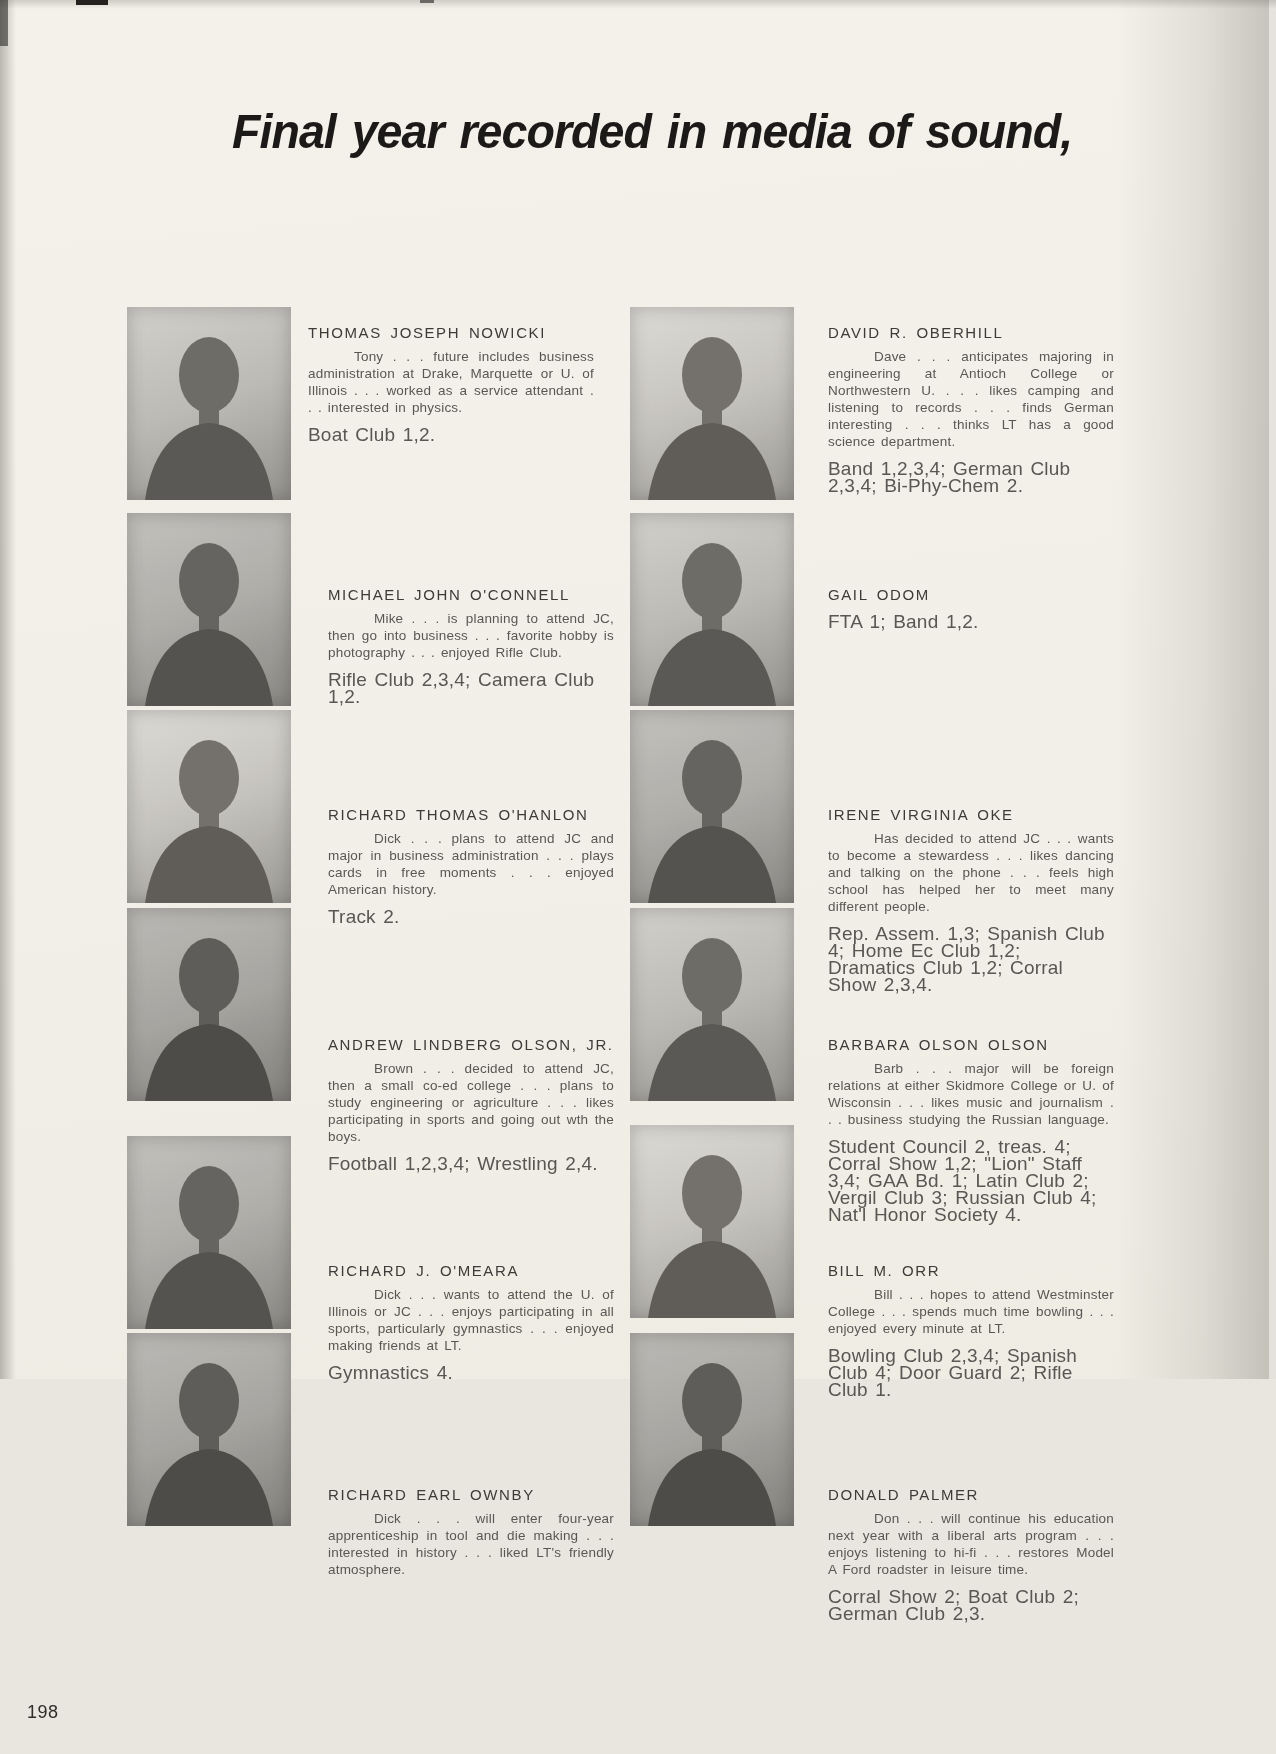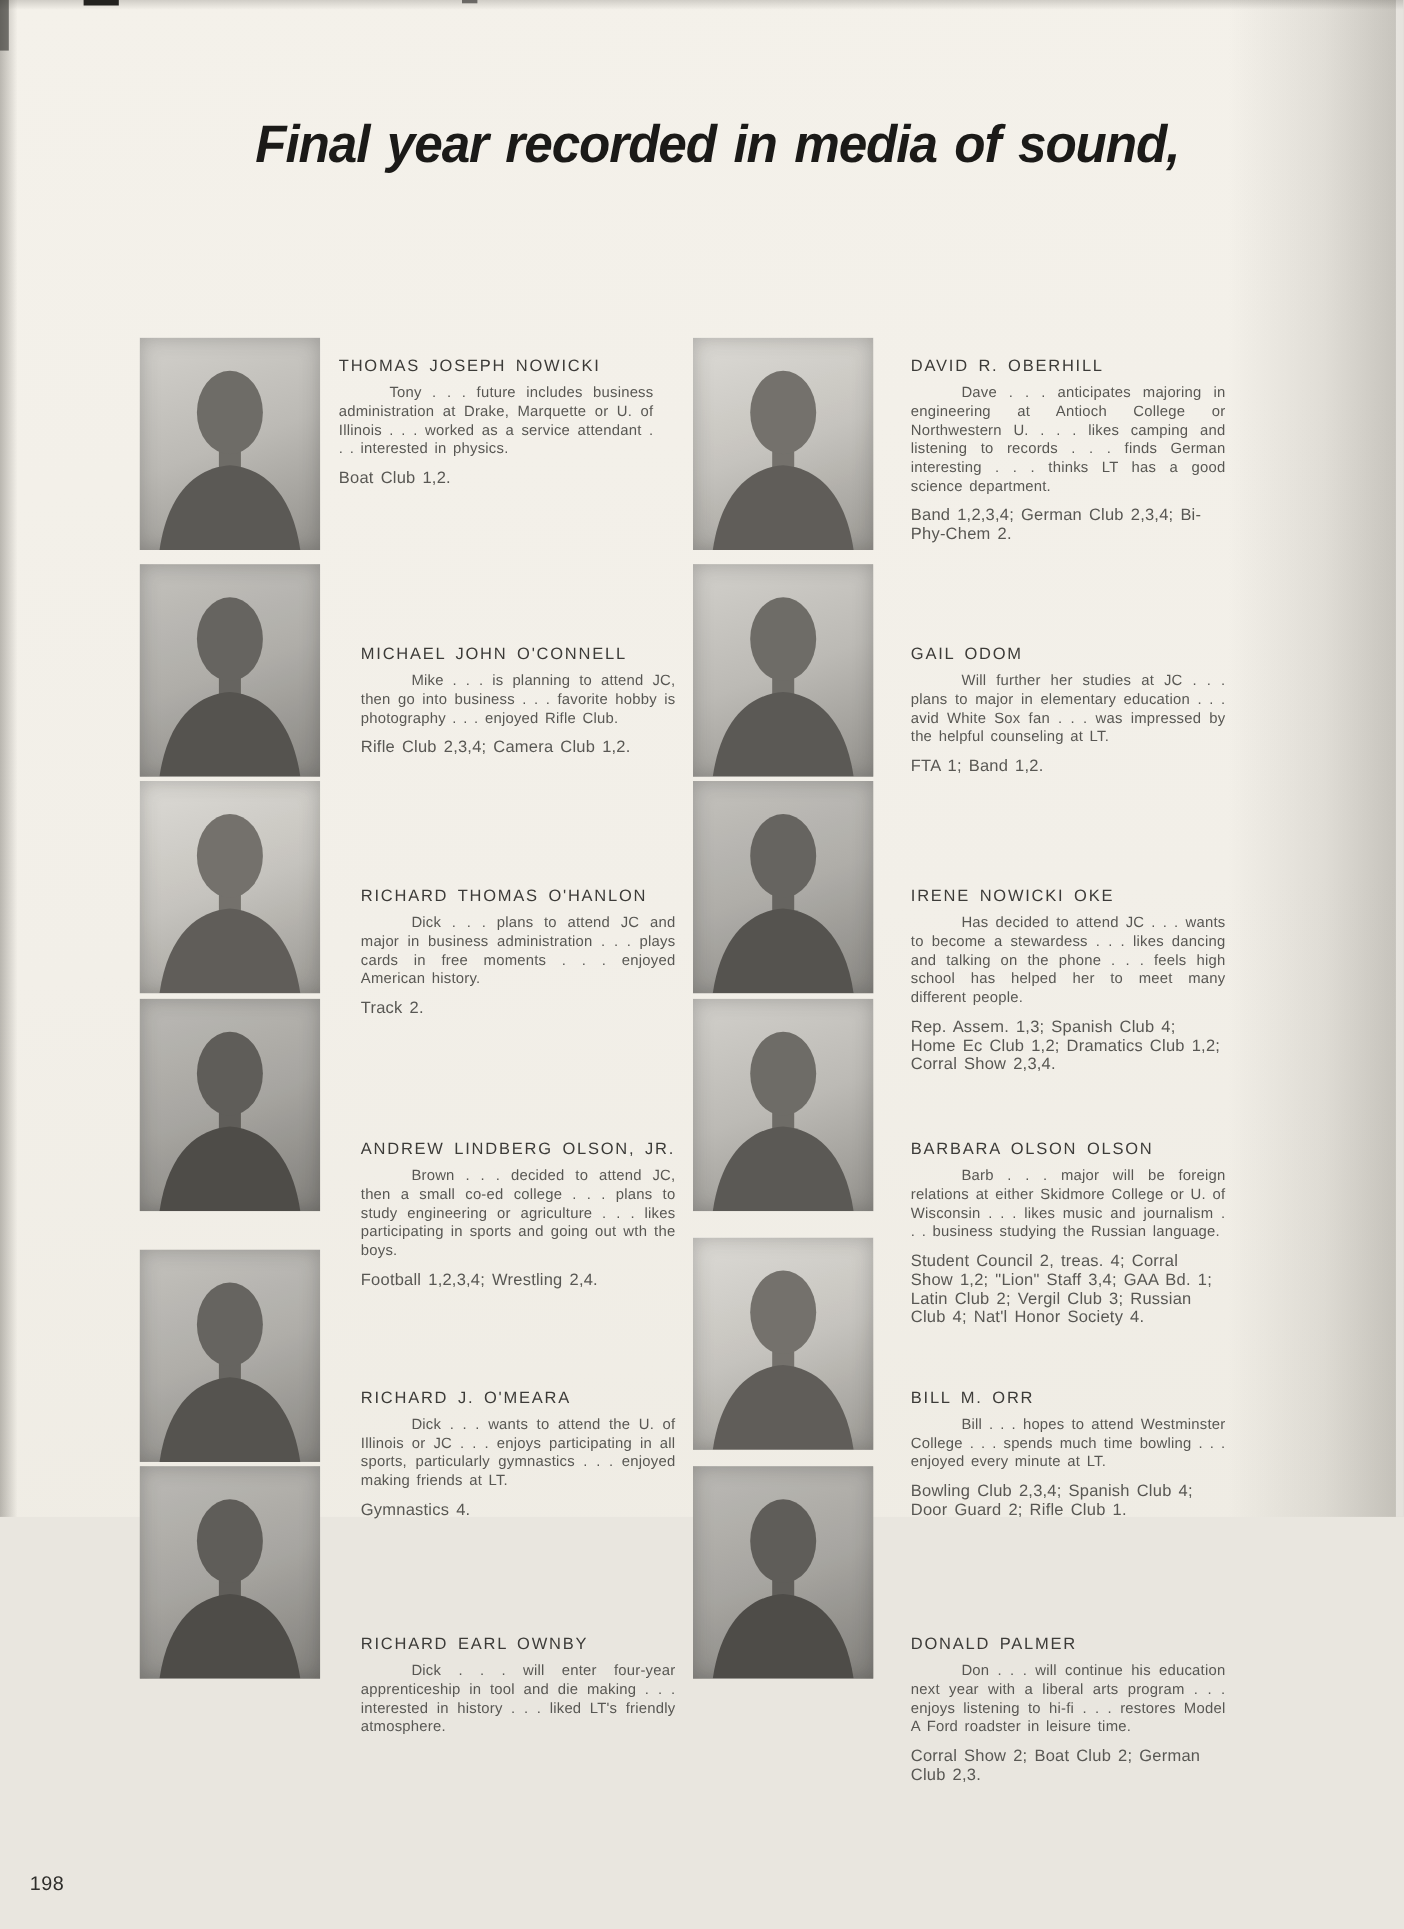--- a/index.html
+++ b/index.html
@@ -54,21 +54,21 @@
   }
   .bio{
     margin:0;
     font-size:13.5px;line-height:17px;
     color:#585753;
     text-align:justify;text-indent:46px;
     letter-spacing:.2px;word-spacing:2px;
   }
   .acts{
     margin:10px 0 0 0;
-    font-size:15px;line-height:17px;
+    font-size:19px;line-height:17px;
     color:#585753;
     letter-spacing:.2px;word-spacing:2px;
   }
   .pagenum{
     position:absolute;left:27px;top:1702px;
     font-size:18px;color:#2e2d2a;letter-spacing:.5px;
   }
 </style>
 </head>
 <body>
@@ -194,25 +194,24 @@
     <p class="acts"></p>
   </div>
 
   <div class="bio-block" style="left:828px;top:324px">
     <h3 class="student-name">DAVID R. OBERHILL</h3>
     <p class="bio">Dave . . . anticipates majoring in engineering at Antioch College or Northwestern U. . . . likes camping and listening to records . . . finds German interesting . . . thinks LT has a good science department.</p>
     <p class="acts">Band 1,2,3,4; German Club 2,3,4; Bi-Phy-Chem 2.</p>
   </div>
   <div class="bio-block" style="left:828px;top:586px">
     <h3 class="student-name">GAIL ODOM</h3>
-    <p class="bio">Will further her studies at JC . . . plans to major in elementary education . . . avid White Sox fan . . . was impressed by the helpful counseling at LT.</p>
     <p class="acts">FTA 1; Band 1,2.</p>
   </div>
   <div class="bio-block" style="left:828px;top:806px">
-    <h3 class="student-name">IRENE NOWICKI OKE</h3>
+    <h3 class="student-name">IRENE VIRGINIA OKE</h3>
     <p class="bio">Has decided to attend JC . . . wants to become a stewardess . . . likes dancing and talking on the phone . . . feels high school has helped her to meet many different people.</p>
     <p class="acts">Rep. Assem. 1,3; Spanish Club 4; Home Ec Club 1,2; Dramatics Club 1,2; Corral Show 2,3,4.</p>
   </div>
   <div class="bio-block" style="left:828px;top:1036px">
     <h3 class="student-name">BARBARA OLSON OLSON</h3>
     <p class="bio">Barb . . . major will be foreign relations at either Skidmore College or U. of Wisconsin . . . likes music and journalism . . . business studying the Russian language.</p>
     <p class="acts">Student Council 2, treas. 4; Corral Show 1,2; "Lion" Staff 3,4; GAA Bd. 1; Latin Club 2; Vergil Club 3; Russian Club 4; Nat'l Honor Society 4.</p>
   </div>
   <div class="bio-block" style="left:828px;top:1262px">
     <h3 class="student-name">BILL M. ORR</h3>

